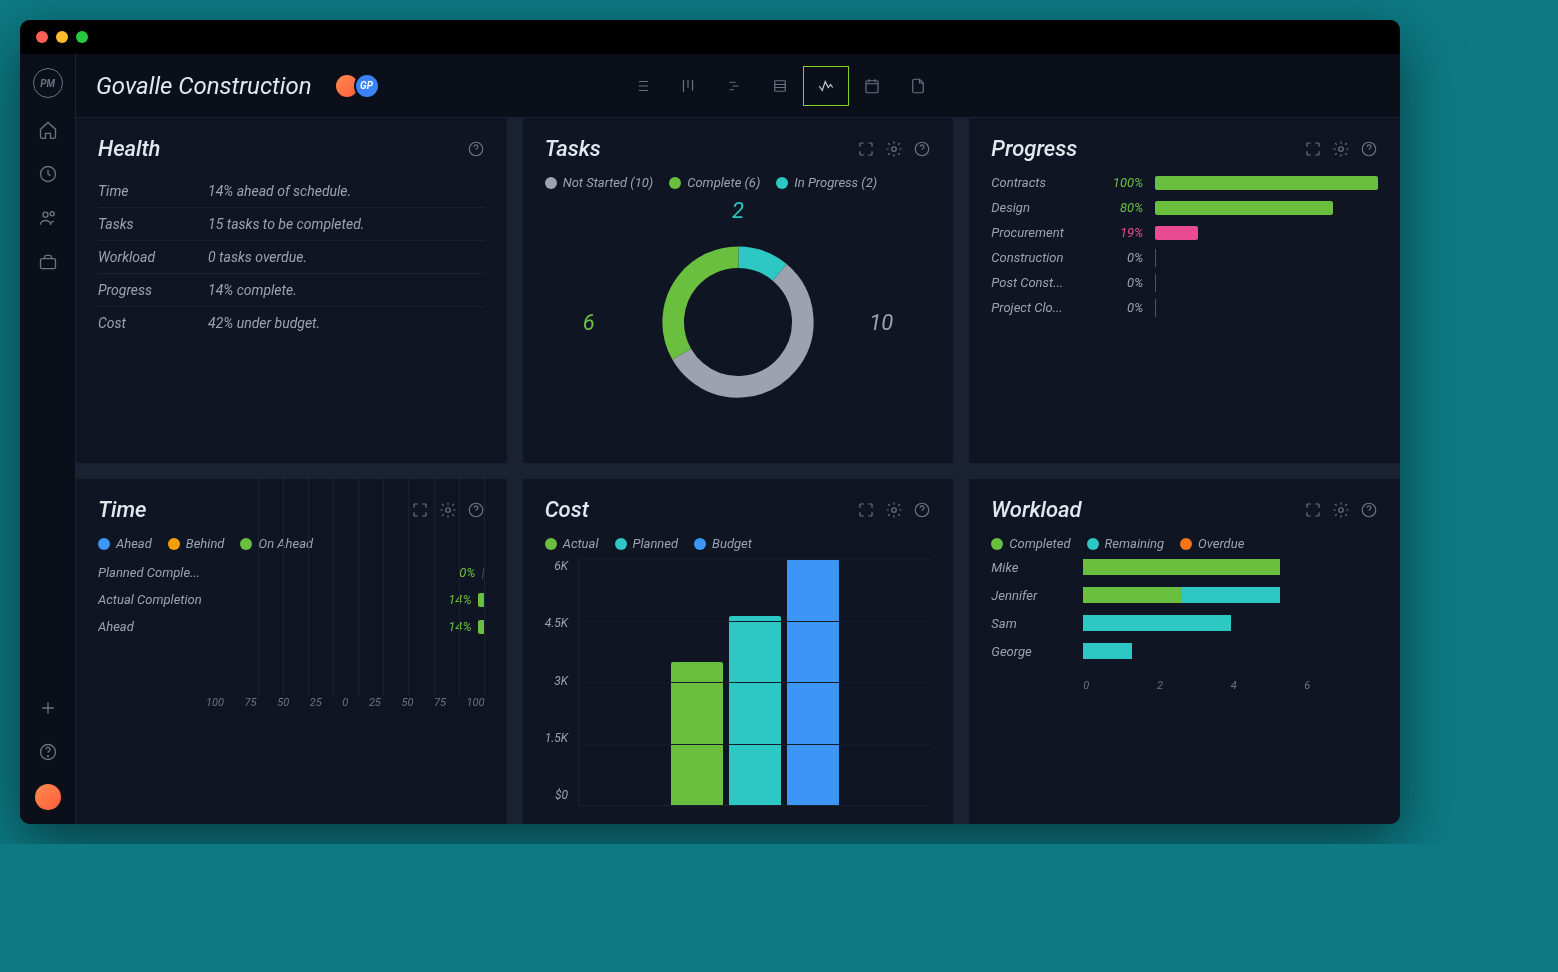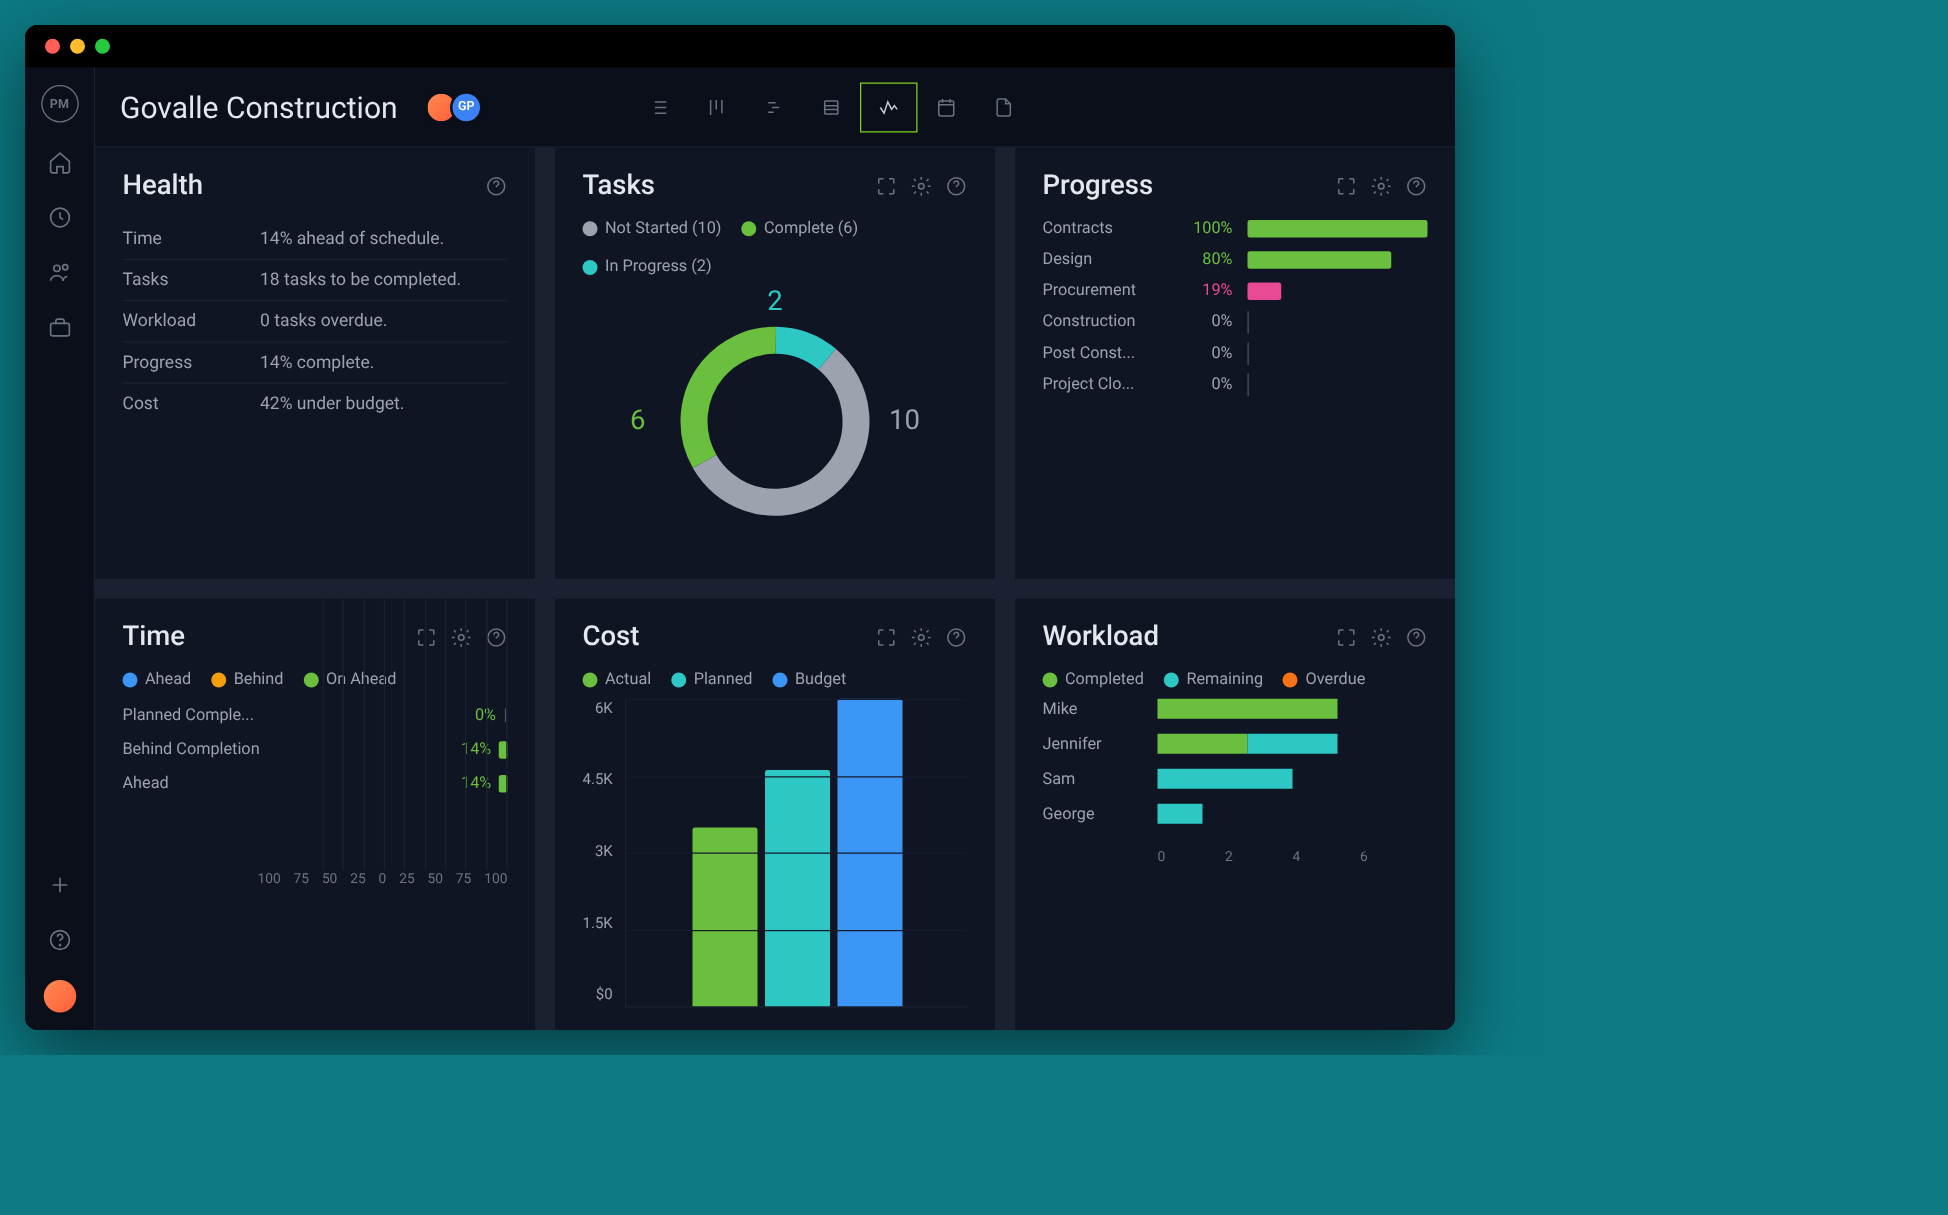--- a/index.html
+++ b/index.html
@@ -3,25 +3,26 @@
 <meta charset="utf-8">
 <style>
   * { box-sizing: border-box; margin: 0; padding: 0; }
   body {
     background: #0d7a83;
     font-family: -apple-system, BlinkMacSystemFont, "Segoe UI", Roboto, Helvetica, Arial, sans-serif;
     color: #c8ccd4;
     padding: 20px;
   }
   .window {
-    width: 1144px;
+    width: 1380px;
     background: #0a0f1a;
     border-radius: 10px;
     overflow: hidden;
     box-shadow: 0 20px 60px rgba(0,0,0,0.5);
+    font-style: italic;
   }
   .titlebar {
     height: 34px;
     background: #000;
     display: flex;
     align-items: center;
     padding: 0 16px;
     gap: 8px;
   }
   .tl-dot { width: 12px; height: 12px; border-radius: 50%; }
@@ -276,21 +277,21 @@
                   </svg></div>
             </div>
           </div>
           <div id="health-body">
               <div class="health-row">
       <div class="health-label">Time</div>
       <div class="health-value">14% ahead of schedule.</div>
     </div>
               <div class="health-row">
       <div class="health-label">Tasks</div>
-      <div class="health-value">18 tasks to be completed.</div>
+      <div class="health-value">15 tasks to be completed.</div>
     </div>
               <div class="health-row">
       <div class="health-label">Workload</div>
       <div class="health-value">0 tasks overdue.</div>
     </div>
               <div class="health-row">
       <div class="health-label">Progress</div>
       <div class="health-value">14% complete.</div>
     </div>
               <div class="health-row">
@@ -439,21 +440,21 @@
             </div>
           <div class="time-rows" id="time-body">
               <div class="time-row">
       <div class="time-label">Planned Comple...</div>
       <div style="flex:1;display:flex;justify-content:flex-end;gap:6px;align-items:center;">
         <span class="time-pct">0%</span>
         <span style="color:#4b5563">|</span>
       </div>
     </div>
               <div class="time-row">
-      <div class="time-label">Behind Completion</div>
+      <div class="time-label">Actual Completion</div>
       <div style="flex:1;display:flex;justify-content:flex-end;gap:6px;align-items:center;">
         <span class="time-pct">14%</span>
         <div class="time-bar" style="width:7px"></div>
       </div>
     </div>
               <div class="time-row">
       <div class="time-label">Ahead</div>
       <div style="flex:1;display:flex;justify-content:flex-end;gap:6px;align-items:center;">
         <span class="time-pct">14%</span>
         <div class="time-bar" style="width:7px"></div>

